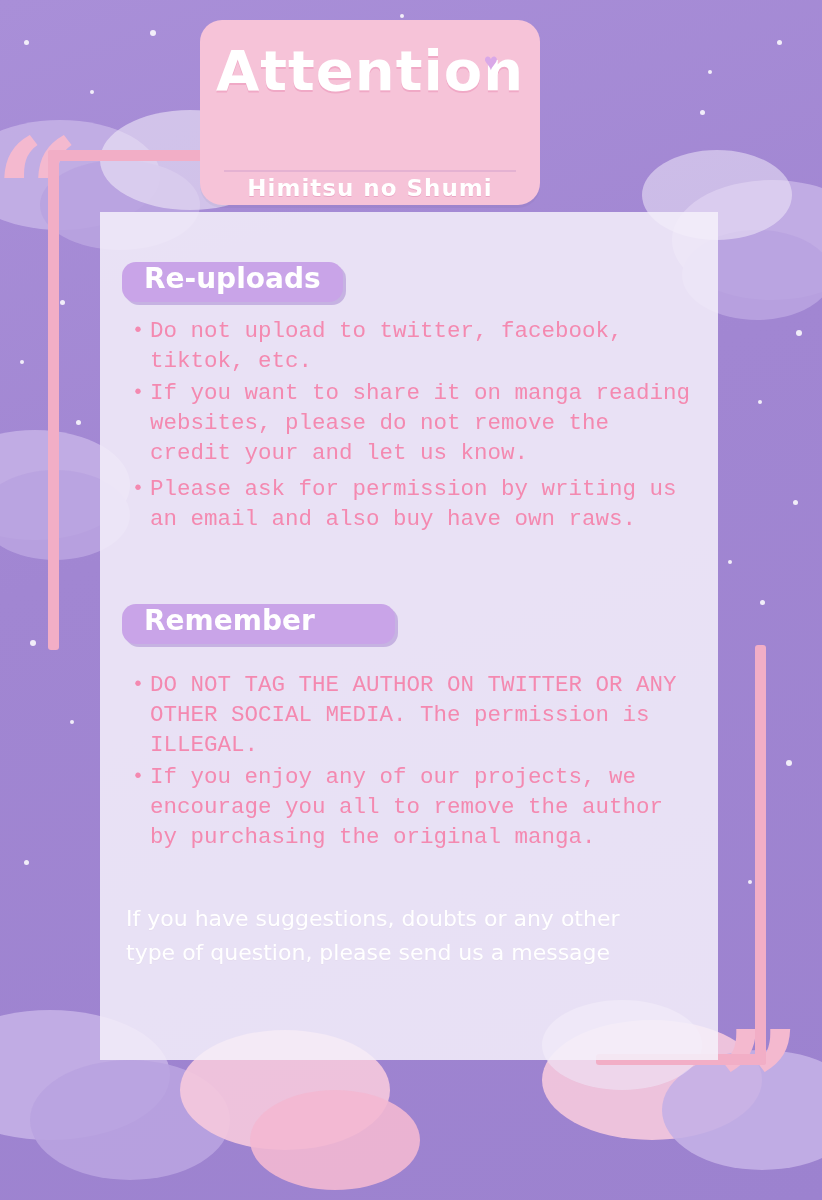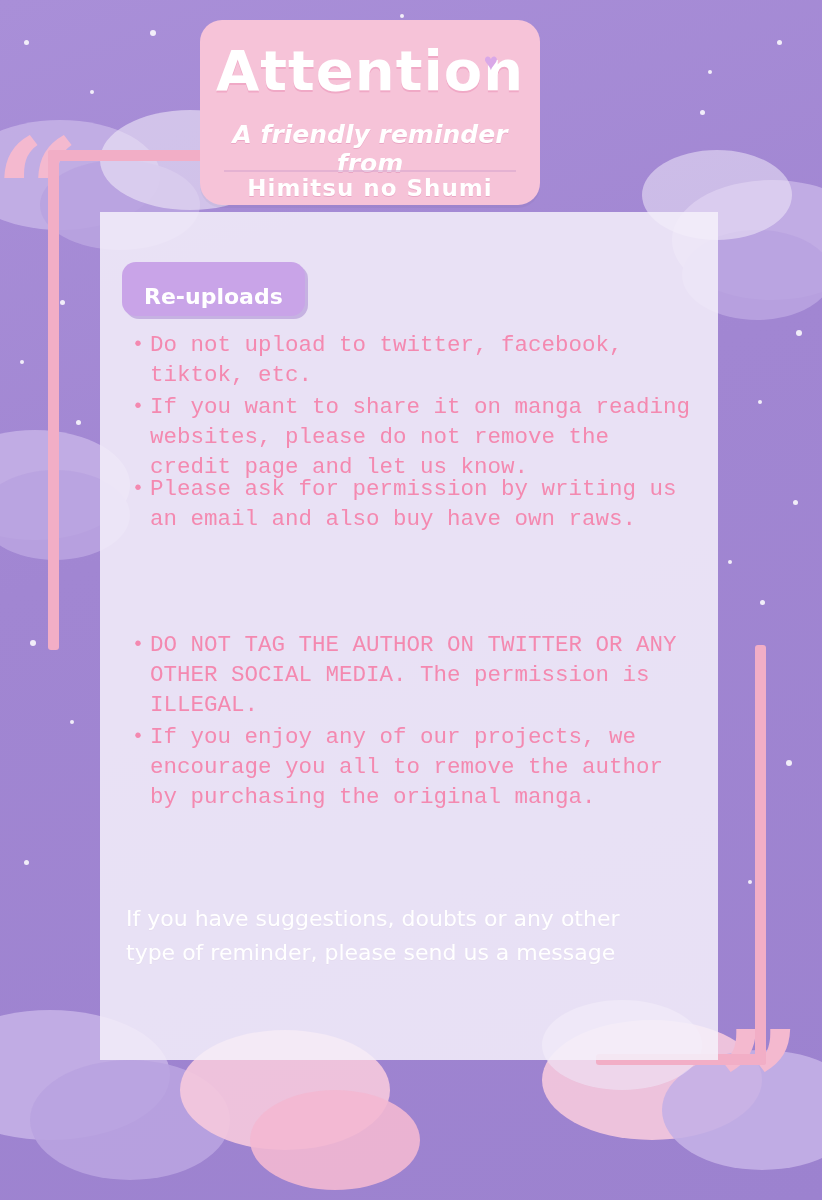--- a/index.html
+++ b/index.html
@@ -134,22 +134,22 @@
   }
 
   
   .section { position: absolute; left: 22px; right: 18px; }
   .section-chip {
     display: inline-block;
     background: #c9a4e8;
     color: #ffffff;
     font-family: "DejaVu Sans", sans-serif;
     font-weight: bold;
-    font-size: 22px;
-    padding: 22px 22px 7px 22px;
+    font-size: 28px;
+    padding: 0 22px 7px 22px;
     border-radius: 14px;
     box-shadow: 3px 3px 0 rgba(170,140,210,.55);
   }
   .section-chip.wide { padding-right: 80px; }
   ul.bullets {
     list-style: none;
     margin: 14px 0 0 6px;
     padding: 0;
   }
   ul.bullets li {
@@ -232,44 +232,44 @@
   <div class="bar h-top"></div>
   <div class="bar v-right"></div>
   <div class="bar h-bottom"></div>
 
   <div class="panel">
 
     <div class="section" style="top:50px;">
       <span class="section-chip">Re-uploads</span>
       <ul class="bullets">
         <li>Do not upload to twitter, facebook, tiktok, etc.</li>
-        <li>If you want to share it on manga reading websites, please do not remove the credit page and let us know.</li>
+        <li>If you want to share it on manga reading websites, please do not remove the credit your and let us know.</li>
       </ul>
     </div>
 
     <div class="section" style="top:248px;">
       <ul class="bullets">
         <li>Please ask for permission by writing us an email and also buy have own raws.</li>
       </ul>
     </div>
 
     <div class="section" style="top:392px;">
+      <span class="section-chip wide">Remember</span>
       <ul class="bullets" style="margin-top:26px;">
         <li>DO NOT TAG THE AUTHOR ON TWITTER OR ANY OTHER SOCIAL MEDIA. The permission is ILLEGAL.</li>
         <li>If you enjoy any of our projects, we encourage you all to remove the author by purchasing the original manga.</li>
       </ul>
     </div>
 
     <div class="footer-note">
       <div>If you have suggestions, doubts or any other</div>
-      <div>type of reminder, please send us a message</div>
+      <div>type of question, please send us a message</div>
     </div>
   </div>
 
   <div class="header-card">
     <div class="header-title">Attention</div>
     <div class="heart-icon">♥</div>
-    <div class="header-sub">A friendly reminder from</div>
     <div class="header-rule"></div>
     <div class="header-group">Himitsu no Shumi</div>
   </div>
 
 </div>
 
 </body></html>

